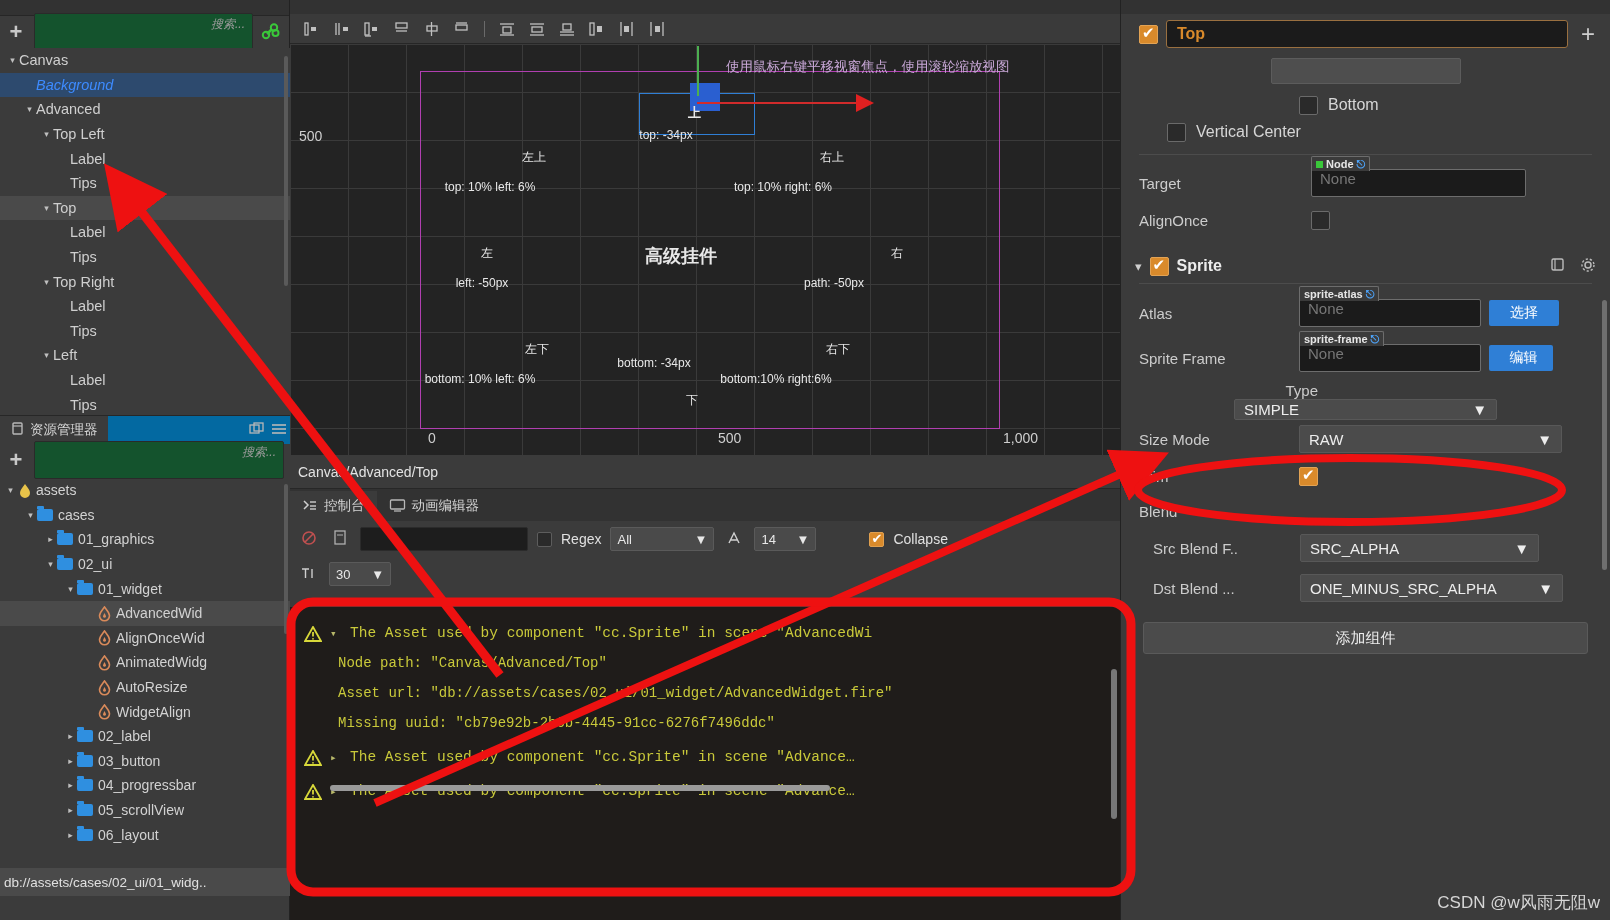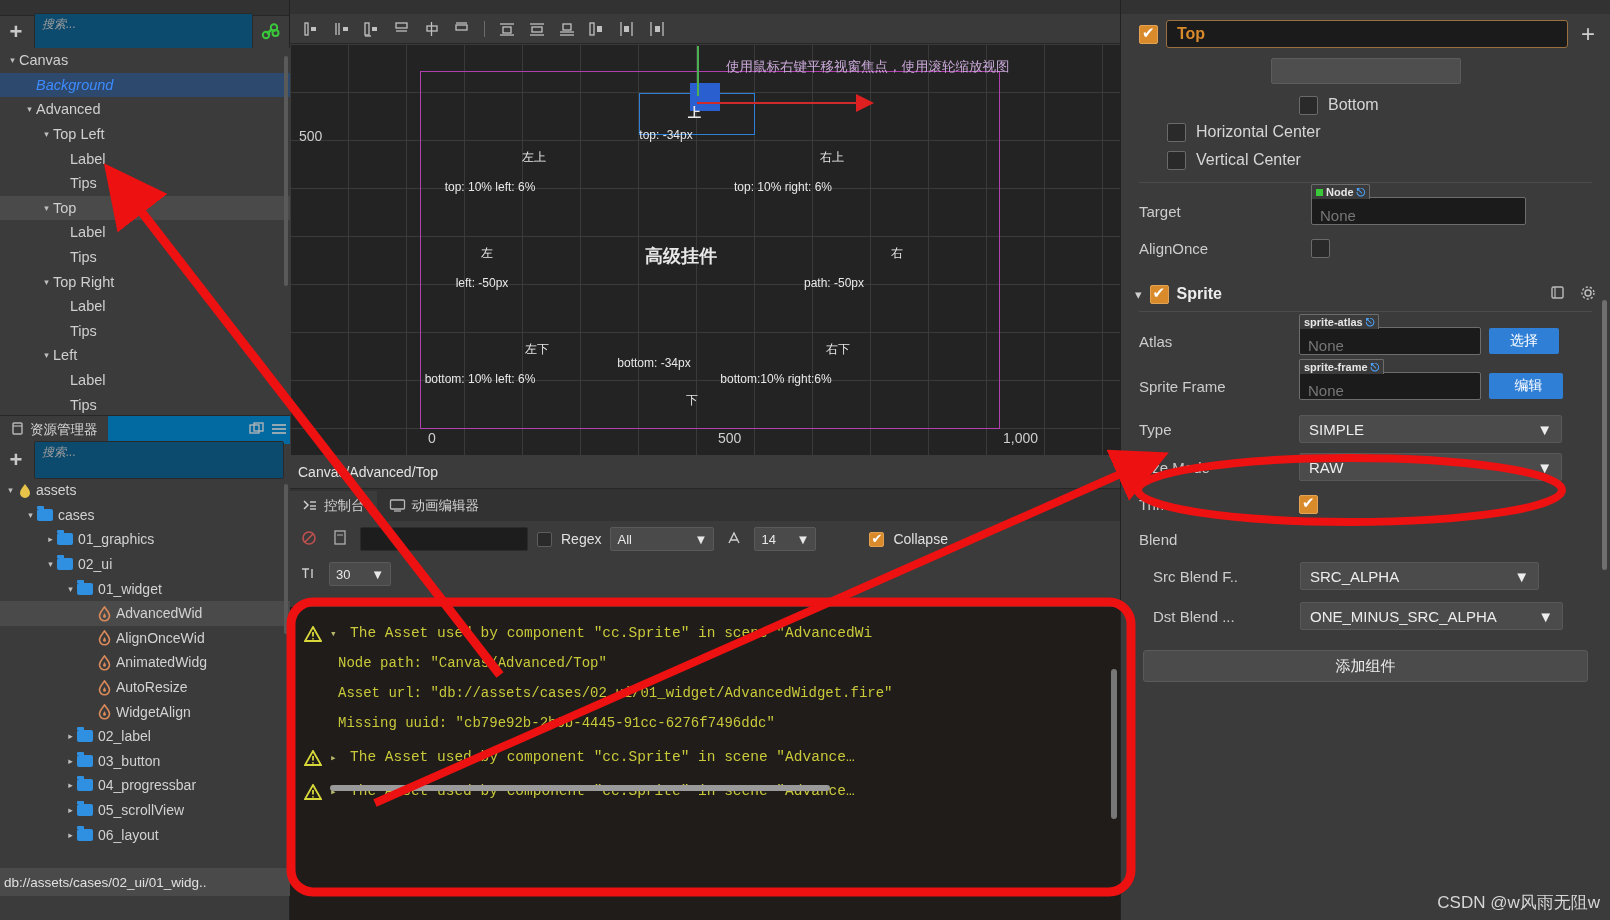--- a/index.html
+++ b/index.html
@@ -10,22 +10,22 @@
   
   #left-col { position:absolute; left:0; top:0; width:290px; height:920px;
     background:#3b3b3b; border-right:1px solid #222; }
 
   .panel-tabbar { height:16px; background:#323232; border-bottom:1px solid #262626; }
 
   .search-row { display:flex; align-items:center; height:32px; padding:0 6px; gap:8px;
     background:#3b3b3b; }
   .plus-btn { color:#c8c8c8; font-size:22px; line-height:20px; width:20px; text-align:center;
     cursor:pointer; font-weight:600; }
-  .search-box { flex:1; height:38px; background:#0c4a6e; border:1px solid #2a2a2a; border-radius:2px;
-    color:#9a9a9a; font-size:12px; padding:0 7px; line-height:20px; font-style:italic; }
+  .search-box { flex:1; height:38px; background:#14532d; border:1px solid #2a2a2a; border-radius:2px;
+    color:#9a9a9a; font-size:12px; padding:0 7px; line-height:20px; font-style:italic;text-align:right; }
   .link-icon { width:22px; height:20px; position:relative; cursor:pointer; }
 
   
   #hierarchy { position:absolute; left:0; top:48px; width:290px; height:376px; overflow:hidden;
     background:#3b3b3b; }
   .tree-row { height:24.6px; display:flex; align-items:center; font-size:14.5px; color:#cfcfcf;
     white-space:nowrap; cursor:pointer; }
   .tree-row.selected { background:#4a4a4a; }
   .tree-row.highlight { color:#3d8bff; background:#2d4a6e; }
   .arrow { width:13px; font-size:9px; color:#bfbfbf; display:inline-block; text-align:center; }
@@ -119,21 +119,21 @@
   .prop-row { display:flex; align-items:center; height:30px; padding:0 18px; font-size:15px; color:#d8d8d8; }
   .prop-label { width:125px; color:#cccccc; font-size:15px; }
   .big-cb { width:19px; height:19px; background:#2a2a2a; border:1px solid #6a6a6a; border-radius:2px;
     display:inline-block; cursor:pointer; }
   .big-cb.on { background:#d98a2b; border-color:#e2a355; position:relative; }
   .big-cb.on:after { content:"\2714"; position:absolute; left:2px; top:-2px; font-size:15px; color:#fff; }
 
   .drop-area { width:190px; height:26px; background:#4e4e4e; border:1px solid #5c5c5c; border-radius:2px; }
 
   .asset-field { position:relative; width:215px; height:28px; background:#1b1b1b;
-    border:1px solid #6d6d6d; border-radius:2px; display:flex; align-items:flex-end; padding:0 8px;
+    border:1px solid #6d6d6d; border-radius:2px; display:flex; align-items:flex-start; padding:0 8px;
     font-size:15px; color:#777; }
   .asset-tag { position:absolute; left:-1px; top:-14px; height:15px; background:#3b3b3b;
     border:1px solid #6d6d6d; border-bottom:none; border-radius:2px 2px 0 0; padding:0 4px;
     font-size:11px; font-weight:bold; color:#e6e6e6; display:flex; align-items:center; gap:3px;
     white-space:nowrap; }
   .blue-btn { height:26px; background:#2f7fd6; border-radius:2px; color:#fff; font-size:14px;
     display:flex; align-items:center; justify-content:center; cursor:pointer; padding:0 14px; }
 
   .sect-head { display:flex; align-items:center; gap:8px; padding:0 14px; height:34px; }
   .sect-title { font-size:16px; font-weight:bold; color:#ededed; }
@@ -649,24 +649,20 @@
       <div class="drop-area"></div>
     </div>
 
     <div style="display:flex;align-items:center;gap:10px;padding-left:178px;height:26px;">
       <span class="big-cb"></span>
       <span style="font-size:16px;">Bottom</span>
     </div>
 
     <div style="display:flex;align-items:center;gap:10px;padding-left:46px;height:28px;">
       <span class="big-cb"></span>
-      <span style="font-size:16px;">Horizontal Center</span>
-    </div>
-    <div style="display:flex;align-items:center;gap:10px;padding-left:46px;height:28px;">
-      <span class="big-cb"></span>
       <span style="font-size:16px;">Vertical Center</span>
     </div>
 
     <div class="divider" style="margin-top:8px;"></div>
 
     <div class="prop-row" style="height:40px;margin-top:8px;">
       <div class="prop-label" style="width:172px;">Target</div>
       <div class="asset-field">
         <span class="asset-tag">
           <span style="width:7px;height:7px;background:#3ac83a;display:inline-block;"></span>
@@ -717,24 +713,24 @@
 
     <div class="prop-row" style="height:48px;">
       <div class="prop-label" style="width:160px;">Sprite Frame</div>
       <div class="asset-field" style="width:182px;">
         <span class="asset-tag">
           <span>sprite-frame</span>
           <span style="color:#4da6ff;">⎋</span>
         </span>
         <span>None</span>
       </div>
-      <div class="blue-btn" style="margin-left:8px;width:74px;padding-left:19px;">编辑</div>
-    </div>
-
-    <div class="prop-row" style="height:38px;">
+      <div class="blue-btn" style="margin-left:8px;width:64px;padding-left:19px;">编辑</div>
+    </div>
+
+    <div class="prop-row" style="height:38px;flex-direction:column;">
       <div class="prop-label" style="width:160px;">Type</div>
       <div class="sel-box" style="width:263px;">
         <span>SIMPLE</span>
         <span>▼</span>
       </div>
     </div>
 
     <div class="prop-row" style="height:38px;">
       <div class="prop-label" style="width:160px;">Size Mode</div>
       <div class="sel-box" style="width:263px;">

